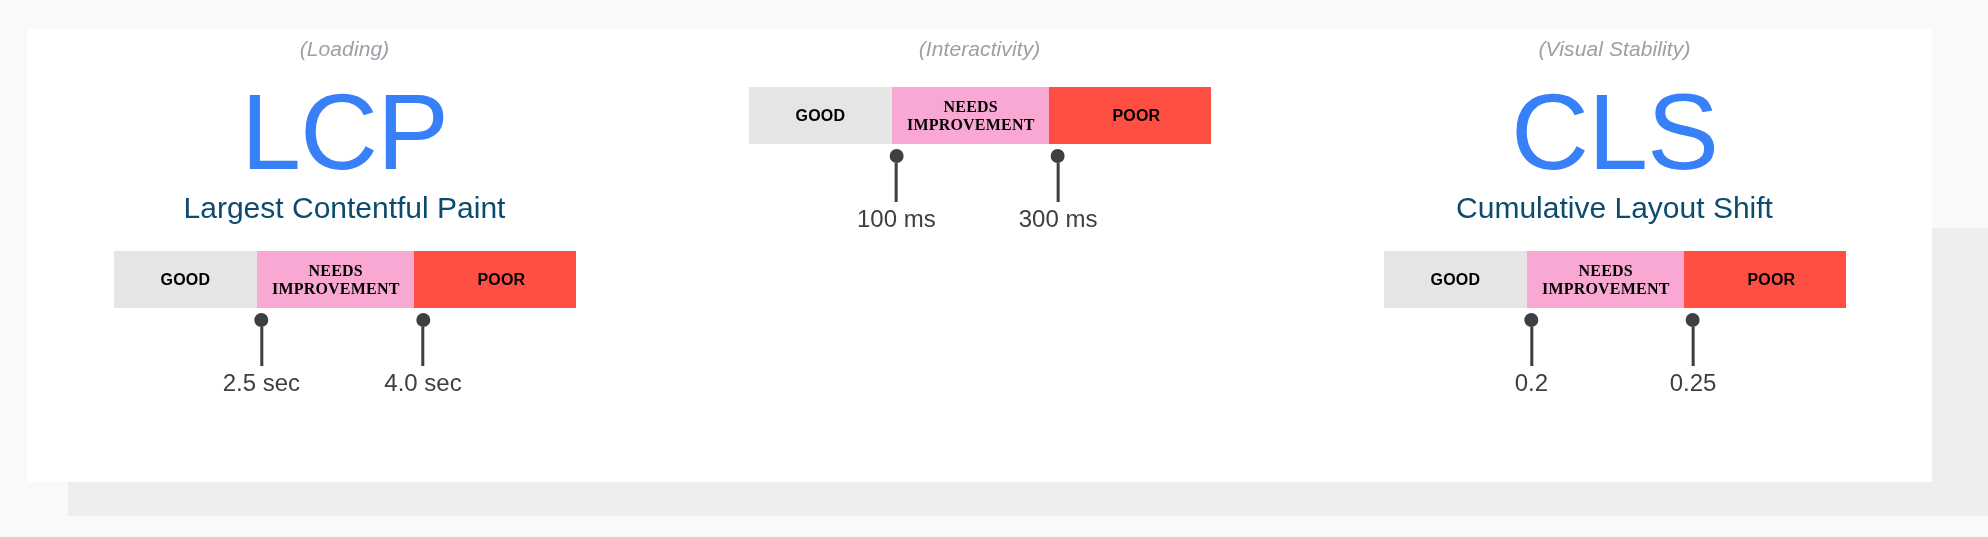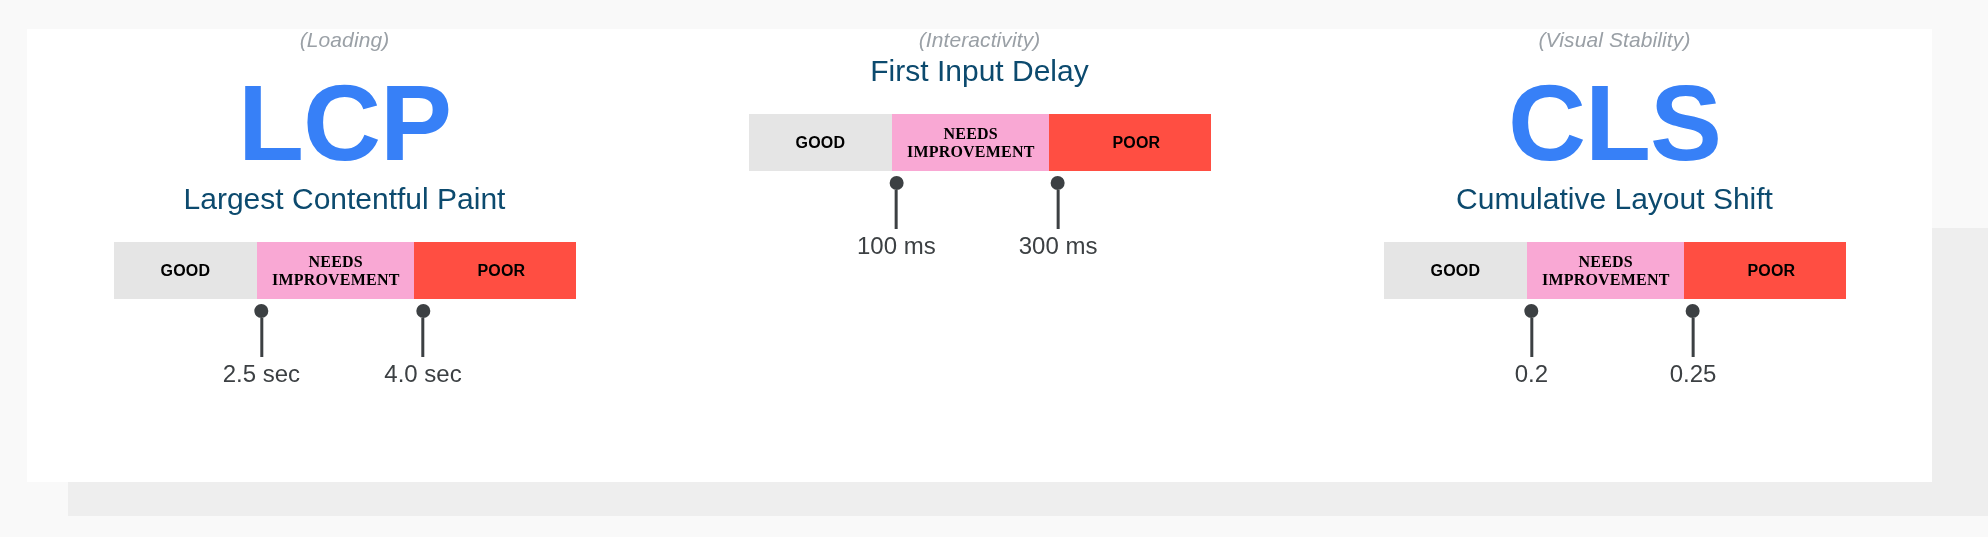--- a/index.html
+++ b/index.html
@@ -38,34 +38,34 @@
 
   .panel {
     flex: 1 1 0;
     position: relative;
     display: flex;
     flex-direction: column;
     align-items: center;
   }
 
   .panel-category {
-    margin-top: 0;
+    margin-top: 9px;
     font-size: 21px;
     font-style: italic;
     font-weight: 400;
     color: #9aa0a6;
     letter-spacing: 0.1px;
     line-height: 1;
     white-space: nowrap;
   }
 
   .panel-acronym {
     margin-top: 18px;
     font-size: 108px;
-    font-weight: 700;
+    font-weight: 400;
     color: #3780f7;
     line-height: 1.02;
     letter-spacing: -1px;
     white-space: nowrap;
   }
 
   .panel-fullname {
     margin-top: 6px;
     font-size: 30px;
     font-weight: 400;
@@ -168,21 +168,20 @@
           <div class="marker-dot"></div>
           <div class="marker-stem"></div>
           <div class="marker-label">4.0 sec</div>
         </div>
       </div>
     </div>
   </div>
 
   <div class="panel">
     <div class="panel-category">(Interactivity)</div>
-    <div class="panel-fullname">First Input Delay</div>
 
     <div class="bar-wrap">
       <div class="bar">
         <div class="seg seg-good" style="width:32%">GOOD</div>
         <div class="seg seg-ni" style="width:35%">NEEDS IMPROVEMENT</div>
         <div class="seg seg-poor" style="width:33%">POOR</div>
       </div>
       <div class="markers">
         <div class="marker" style="left:32%">
           <div class="marker-dot"></div>

